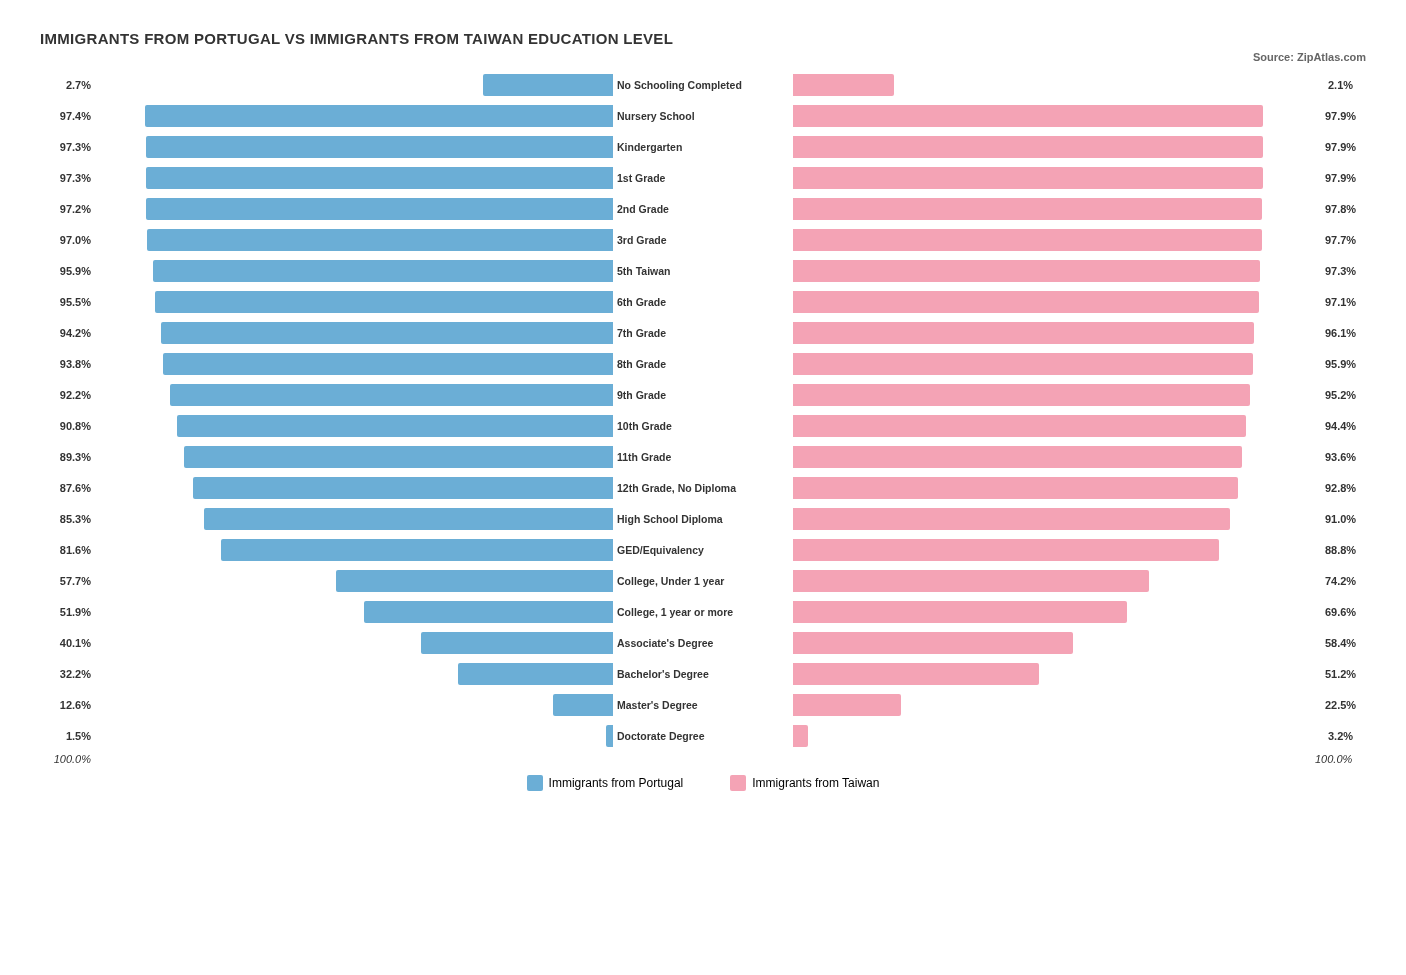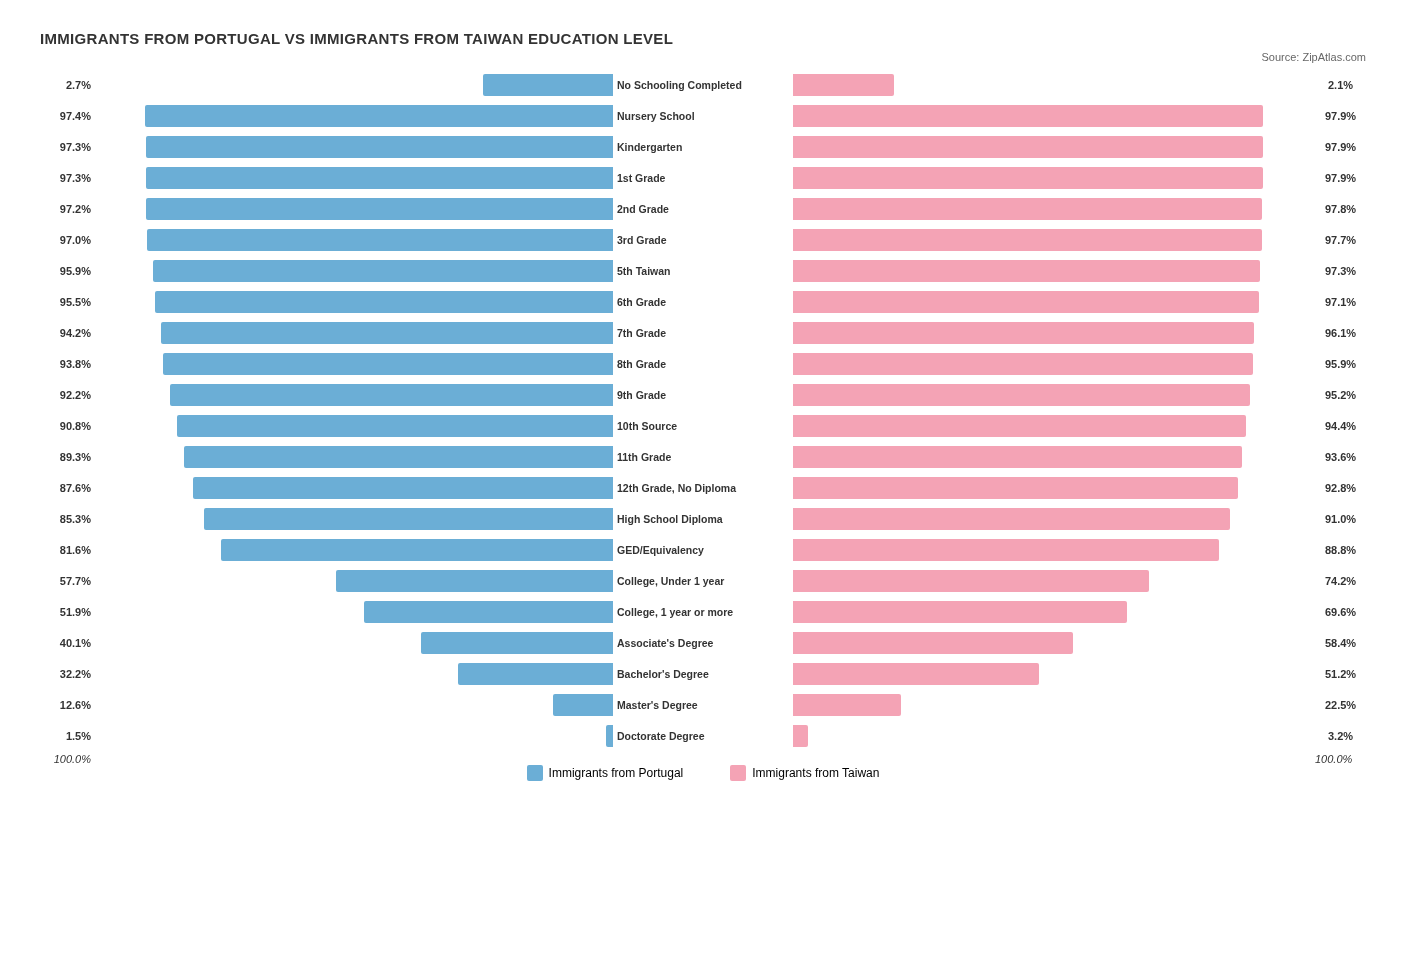--- a/index.html
+++ b/index.html
@@ -21,20 +21,21 @@
       text-transform: uppercase;
       color: #333;
       margin-bottom: 4px;
       letter-spacing: 0.3px;
     }
     .chart-source {
       text-align: right;
       font-size: 11px;
       color: #666;
       margin-bottom: 8px;
+      font-weight: bold;
     }
     .chart-area {
       width: 100%;
       position: relative;
       font-weight: bold;
     }
     .bar-row {
       display: flex;
       align-items: center;
       margin-bottom: 3px;
@@ -90,20 +91,21 @@
       text-align: center;
       font-size: 11px;
       color: #333;
       padding-left: 4px;
       flex-shrink: 0;
     }
     .legend {
       display: flex;
       justify-content: center;
       gap: 47px;
+      margin-top: 10px;
       font-size: 12px;
     }
     .legend-item {
       display: flex;
       align-items: center;
       gap: 6px;
     }
     .legend-box {
       width: 16px;
       height: 16px;
@@ -263,21 +265,21 @@
       <div class="bar-right-bar">
         <div class="bar-right-fill" style="width:457px;"></div>
       </div>
       <div class="bar-right-value">95.2%</div>
     </div>
       <div class="bar-row">
       <div class="bar-left-value">90.8%</div>
       <div class="bar-left-bar">
         <div class="bar-left-fill" style="width:436px;"></div>
       </div>
-      <div class="bar-label">10th Source</div>
+      <div class="bar-label">10th Grade</div>
       <div class="bar-right-bar">
         <div class="bar-right-fill" style="width:453px;"></div>
       </div>
       <div class="bar-right-value">94.4%</div>
     </div>
       <div class="bar-row">
       <div class="bar-left-value">89.3%</div>
       <div class="bar-left-bar">
         <div class="bar-left-fill" style="width:429px;"></div>
       </div>

